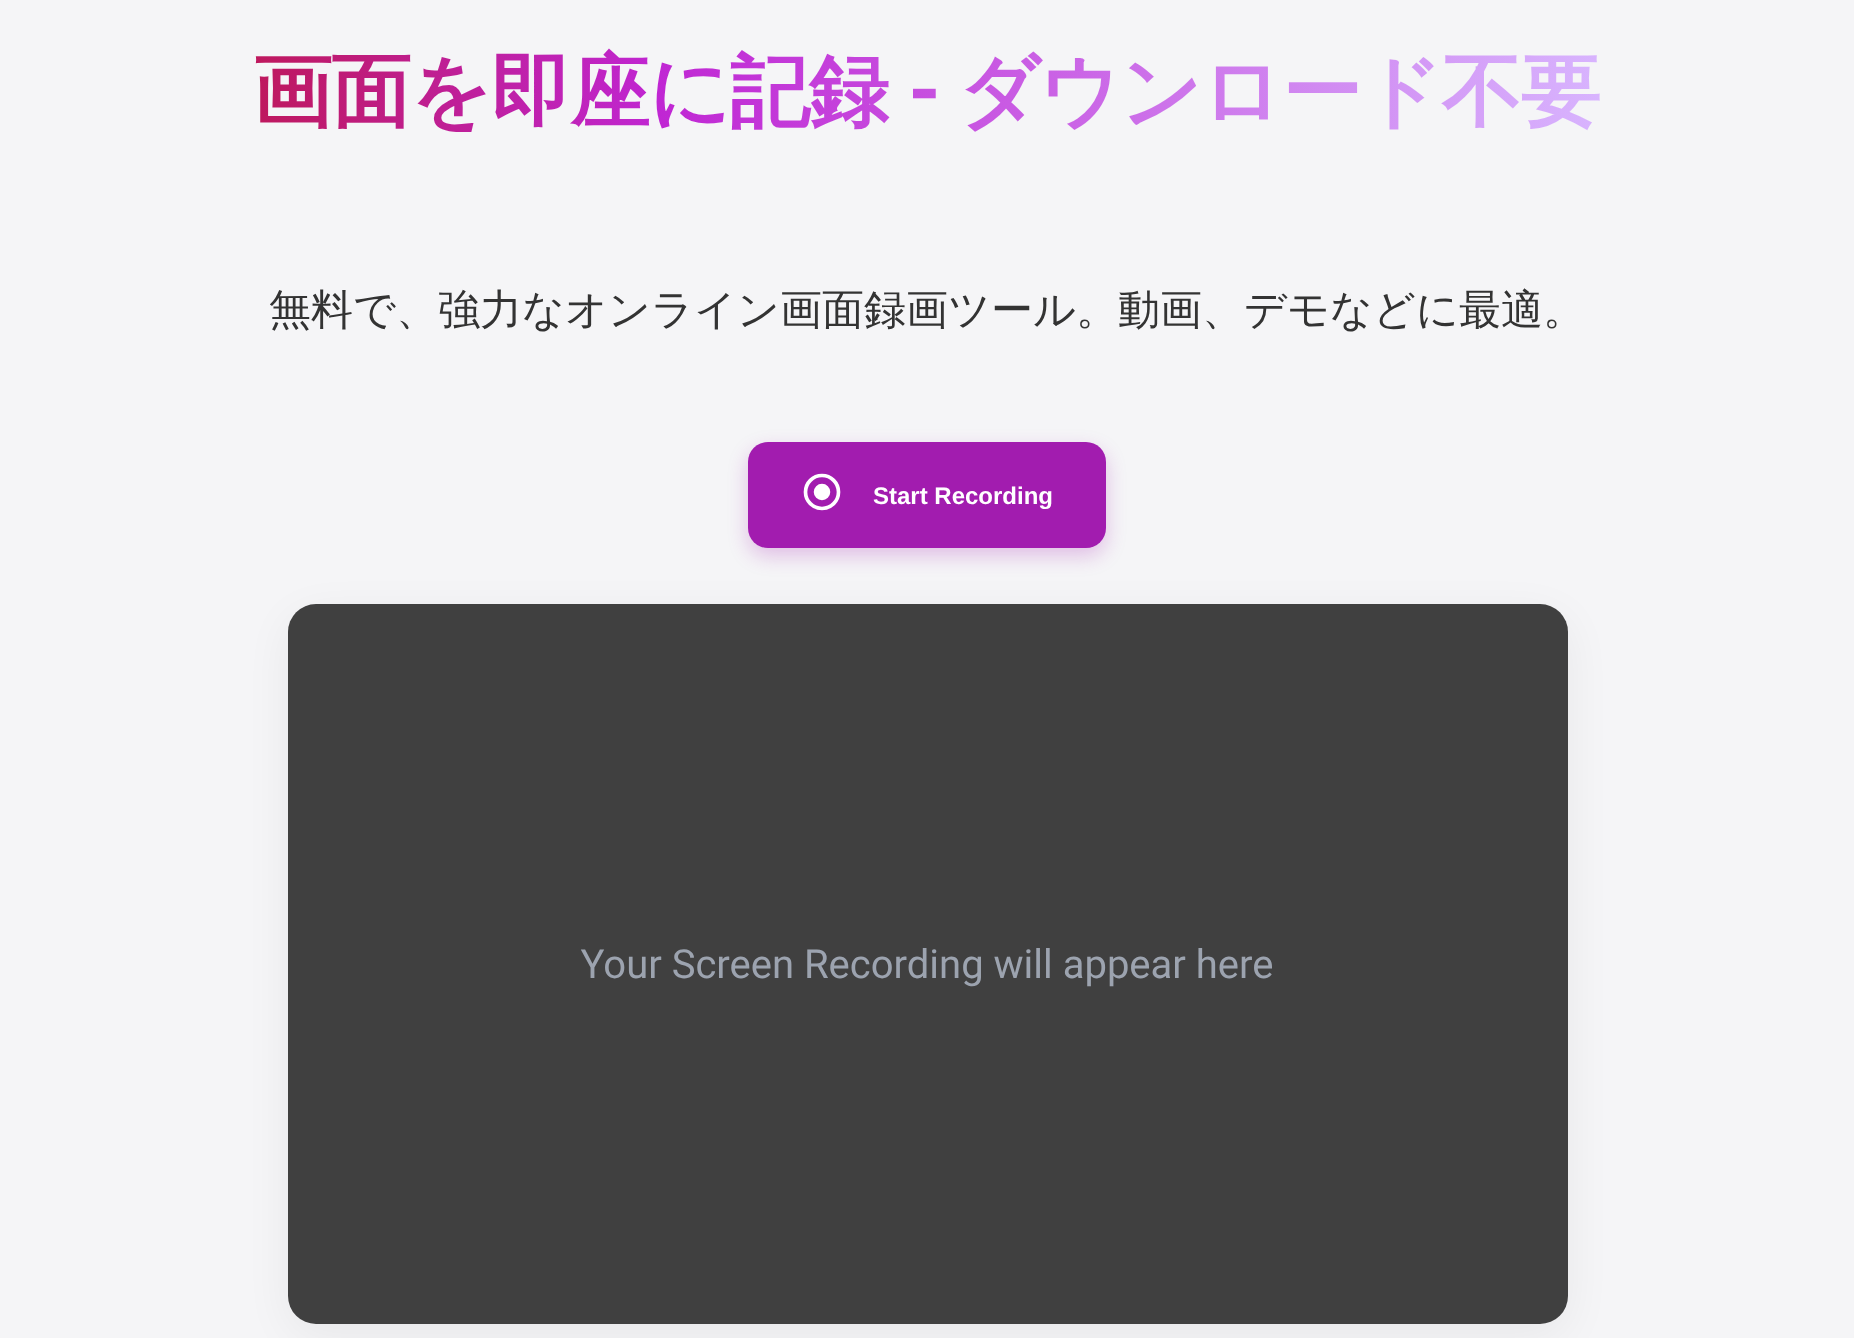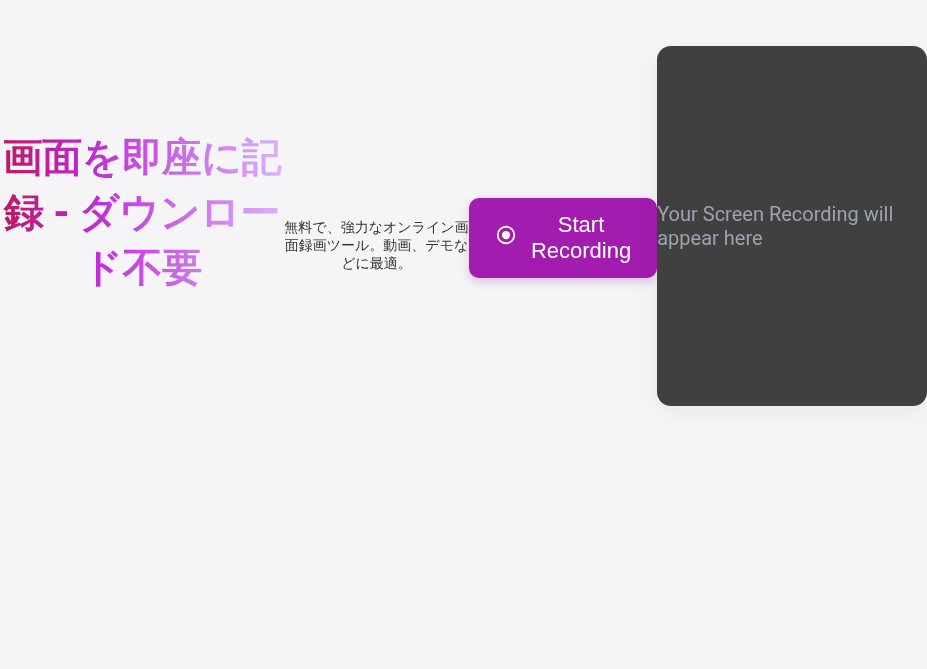--- a/index.html
+++ b/index.html
@@ -9,49 +9,49 @@
     }
     body {
       font-family: -apple-system, BlinkMacSystemFont, "Segoe UI", Roboto, Helvetica, Arial, sans-serif;
       background: #f5f5f7;
       width: 927px;
       height: 669px;
       overflow: hidden;
     }
     .container {
       display: flex;
-      flex-direction: row;
+      flex-direction: column;
       align-items: center;
       padding-top: 18px;
     }
     .title {
       font-size: 40px;
       font-weight: 800;
       background: linear-gradient(90deg, #be185d 0%, #c026d3 30%, #d8b4fe 100%);
       -webkit-background-clip: text;
       -webkit-text-fill-color: transparent;
       background-clip: text;
       text-align: center;
       letter-spacing: -0.5px;
     }
     .subtitle {
       margin-top: 68px;
-      font-size: 14px;
+      font-size: 21px;
       color: #333;
       text-align: center;
     }
     .btn-record {
       margin-top: 52px;
       background: #a21caf;
       color: #fff;
       border: none;
       border-radius: 10px;
       padding: 14px 26px;
-      font-size: 22px;
-      font-weight: 400;
+      font-size: 12px;
+      font-weight: 700;
       display: inline-flex;
       align-items: center;
       gap: 14px;
       cursor: pointer;
       box-shadow: 0 4px 10px rgba(162, 28, 175, 0.25);
       justify-content: flex-end;
     }
     .btn-record svg {
       width: 22px;
       height: 22px;

